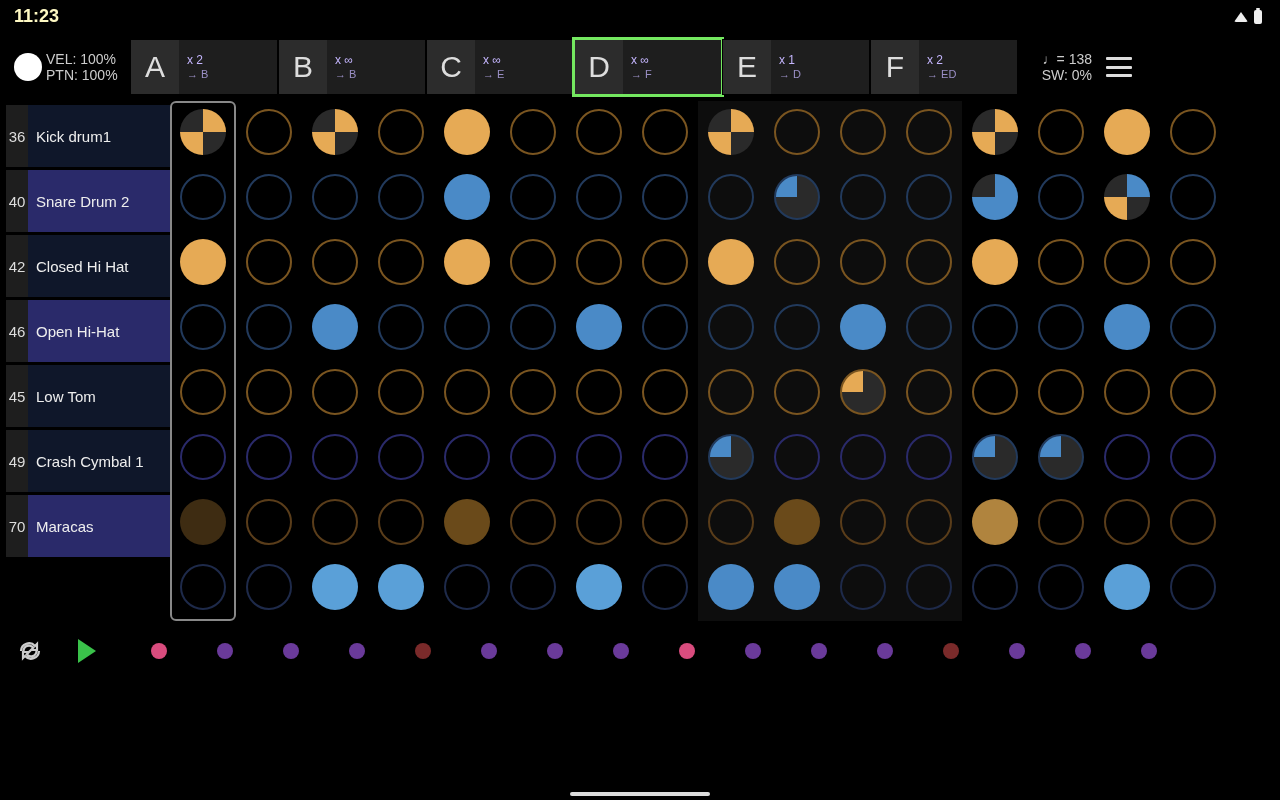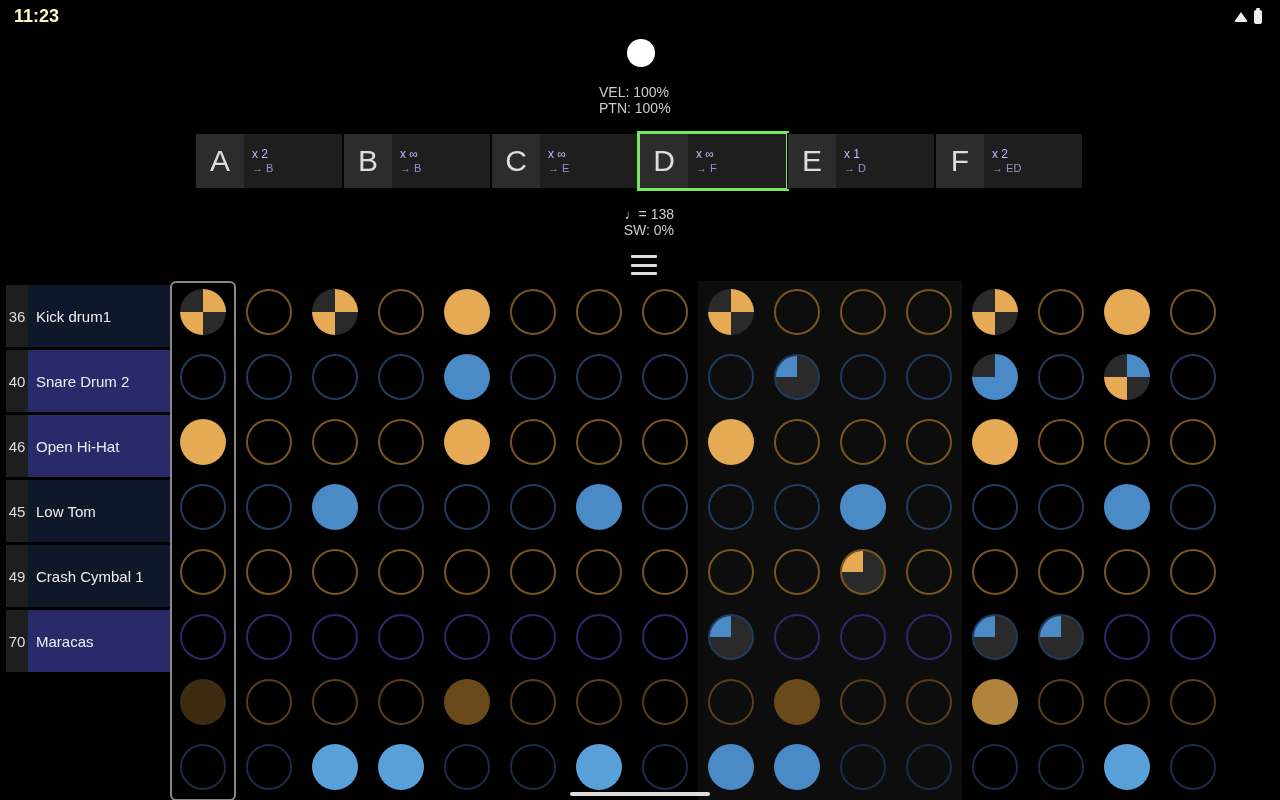--- a/index.html
+++ b/index.html
@@ -4,21 +4,21 @@
 <style>
 * { margin:0; padding:0; box-sizing:border-box; font-family:-apple-system,Helvetica,Arial,sans-serif; }
 body { background:#000; color:#d8d8d8; width:1280px; height:800px; overflow:hidden; position:relative; }
 .statusbar { display:flex; justify-content:space-between; align-items:center; padding:6px 18px 6px 14px; font-size:18px; font-weight:600; color:#fef9c3; }
 .statusbar-icons { display:flex; gap:6px; align-items:center; }
 .wifi { width:0;height:0;border-left:7px solid transparent;border-right:7px solid transparent;border-bottom:10px solid #eee;border-radius:2px; }
 .batt { width:8px;height:14px;background:#eee;border-radius:2px;position:relative; }
 .batt::before{content:"";position:absolute;top:-2px;left:2px;width:4px;height:2px;background:#eee;border-radius:1px;}
 
 
-.topbar { display:flex; align-items:center; padding:6px 12px 6px 10px; gap:17px;flex-direction:column; }
+.topbar { display:flex; align-items:center; padding:6px 12px 6px 10px; gap:4px; }
 .rec-dot { width:28px; height:28px; border-radius:50%; background:#fff; margin-left:4px; }
 .valblock { font-size:14px; line-height:16px; color:#ccc; min-width:80px; }
 .patterns { display:flex; gap:0; }
 .pat { width:148px; height:56px; display:flex; align-items:center; background:#1e1e1e; border:1px solid #000; position:relative; }
 .pat .letterbox { width:48px; height:100%; background:#2c2c2c; display:flex; align-items:center; justify-content:center; font-size:30px; font-weight:500; color:#ddd; }
 .pat .meta { padding-left:8px; font-size:12px; line-height:14px; color:#c4b5fd; }
 .pat .meta .r2 .arrow { font-size:11px; opacity:.75; }
 .pat.active { outline:3px solid #74e860; outline-offset:-1px; }
 .tempo { font-size:14px; line-height:16px; color:#ccc; min-width:70px; text-align:right; }
 .hamb { width:26px; height:20px; display:flex; flex-direction:column; justify-content:space-between; margin-left:10px; }
@@ -154,20 +154,24 @@
 <div class="gridwrap">
   <div class="tracklabels" id="tracklabels">
       <div class="track brown">
         <div class="num">36</div>
     <div class="name">Kick drum1</div>
       </div>
       <div class="track blue">
         <div class="num">40</div>
     <div class="name">Snare Drum 2</div>
       </div>
+      <div class="track brown">
+        <div class="num">42</div>
+    <div class="name">Closed Hi Hat</div>
+      </div>
       <div class="track blue">
         <div class="num">46</div>
     <div class="name">Open Hi-Hat</div>
       </div>
       <div class="track brown">
         <div class="num">45</div>
     <div class="name">Low Tom</div>
       </div>
       <div class="track brown">
         <div class="num">49</div>

